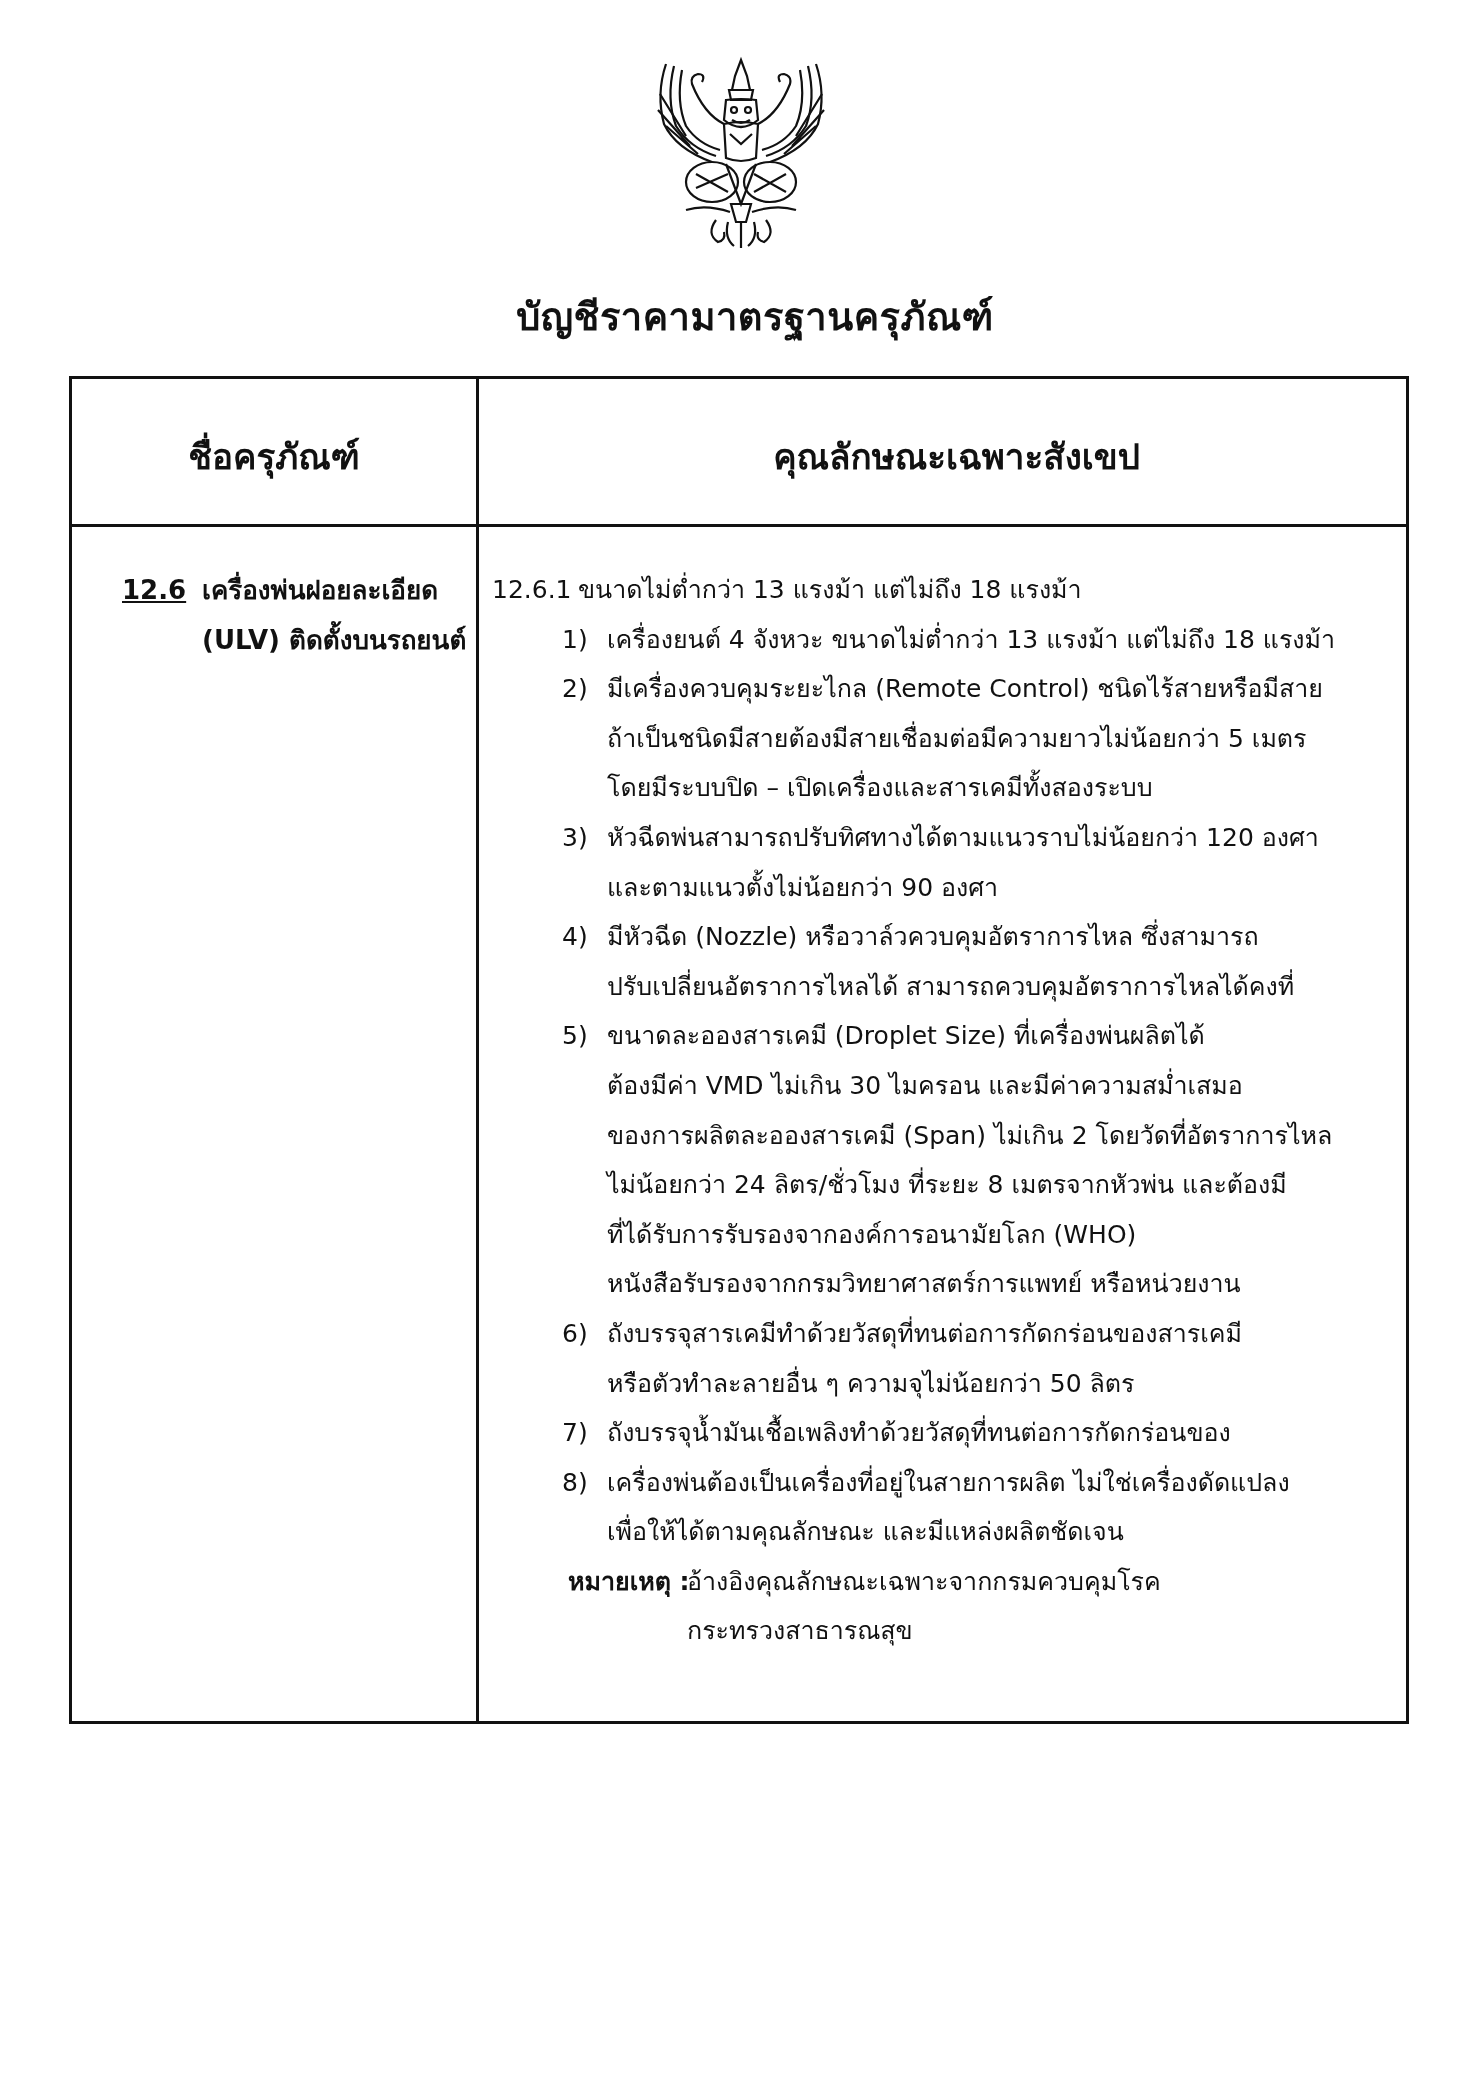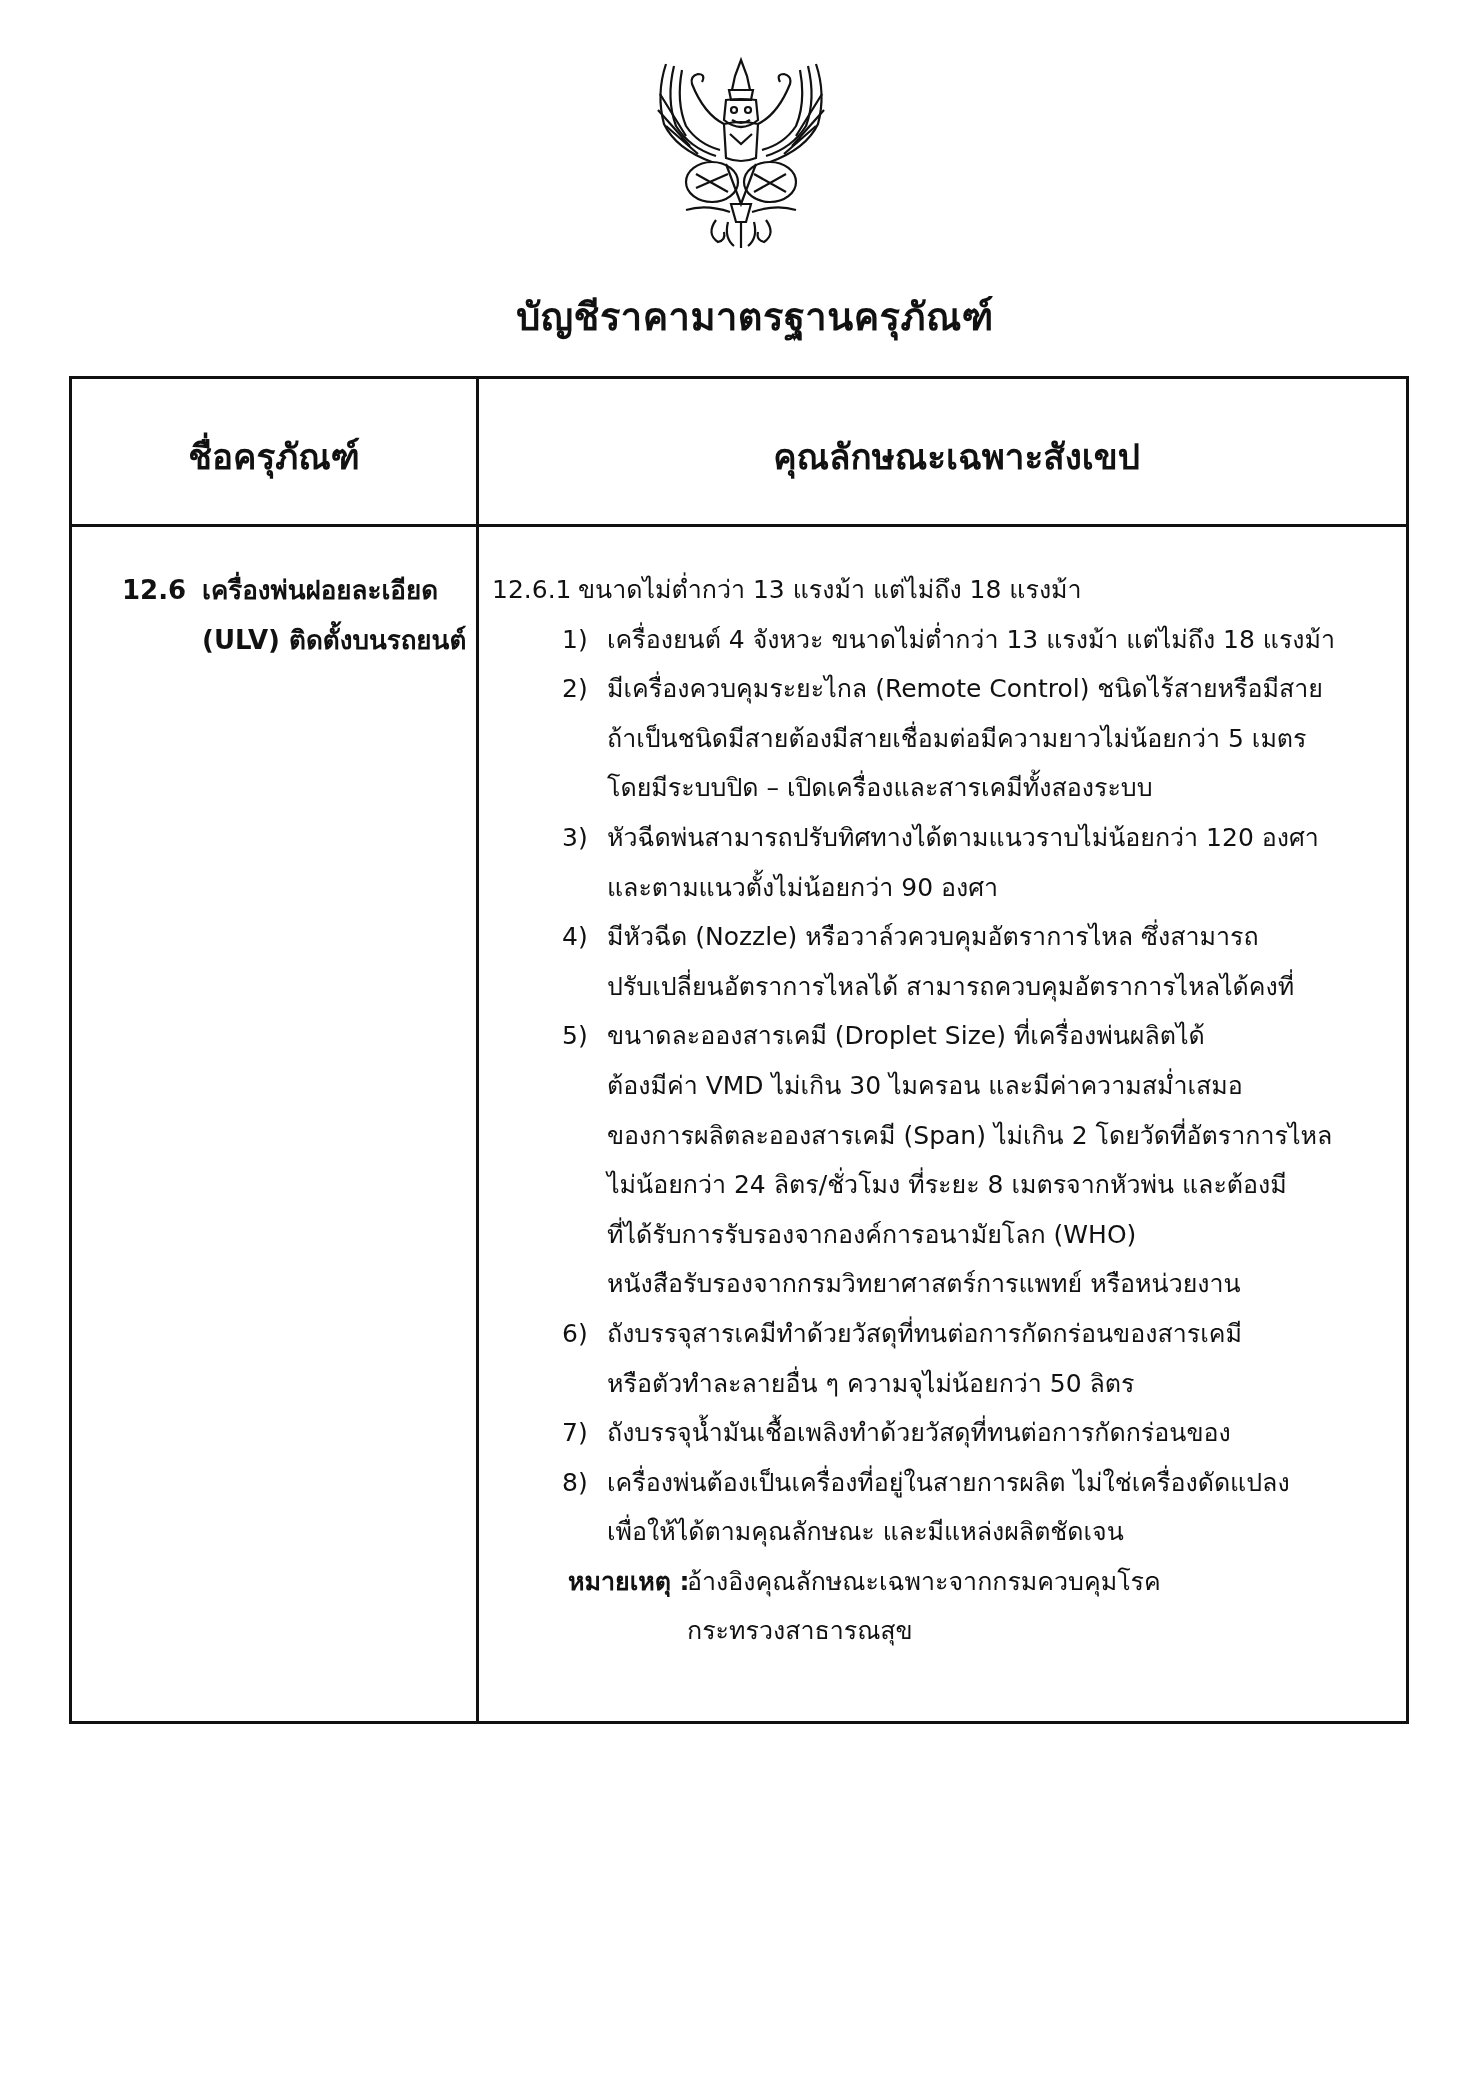--- a/index.html
+++ b/index.html
@@ -22,21 +22,21 @@
     position: absolute; top: 50px; font-size: 35px; font-weight: bold; text-align: center;
   }
   .th.c1 { left: 0; width: 404px; }
   .th.c2 { left: 407px; right: 0; margin-left: 28px; }
   .name-cell {
     position: absolute; left: 0; width: 404px; top: 186px; font-size: 26px; font-weight: bold;
   }
   .name-num { position: absolute; left: 50px; top: 0; }
   .name-lines { position: absolute; left: 130px; top: 0; width: 274px; }
   .name-lines div { height: 50px; line-height: 50px; white-space: nowrap; }
-  .name-num { line-height: 50px; }
+  .name-num { line-height: 50px; text-decoration: underline; }
   .spec {
     position: absolute; left: 420px; right: 10px; top: 186px; font-size: 25px;
   }
   .line { height: 49.6px; line-height: 49.6px; white-space: nowrap; position: relative; }
   .sub-head .num { display: inline-block; width: 86px; }
   .item .num { position: absolute; left: 70px; }
   .item .txt { position: absolute; left: 115px; }
   .cont .txt { position: absolute; left: 115px; }
   .note .lbl { position: absolute; left: 76px; font-weight: bold; }
   .note .txt { position: absolute; left: 195px; }

